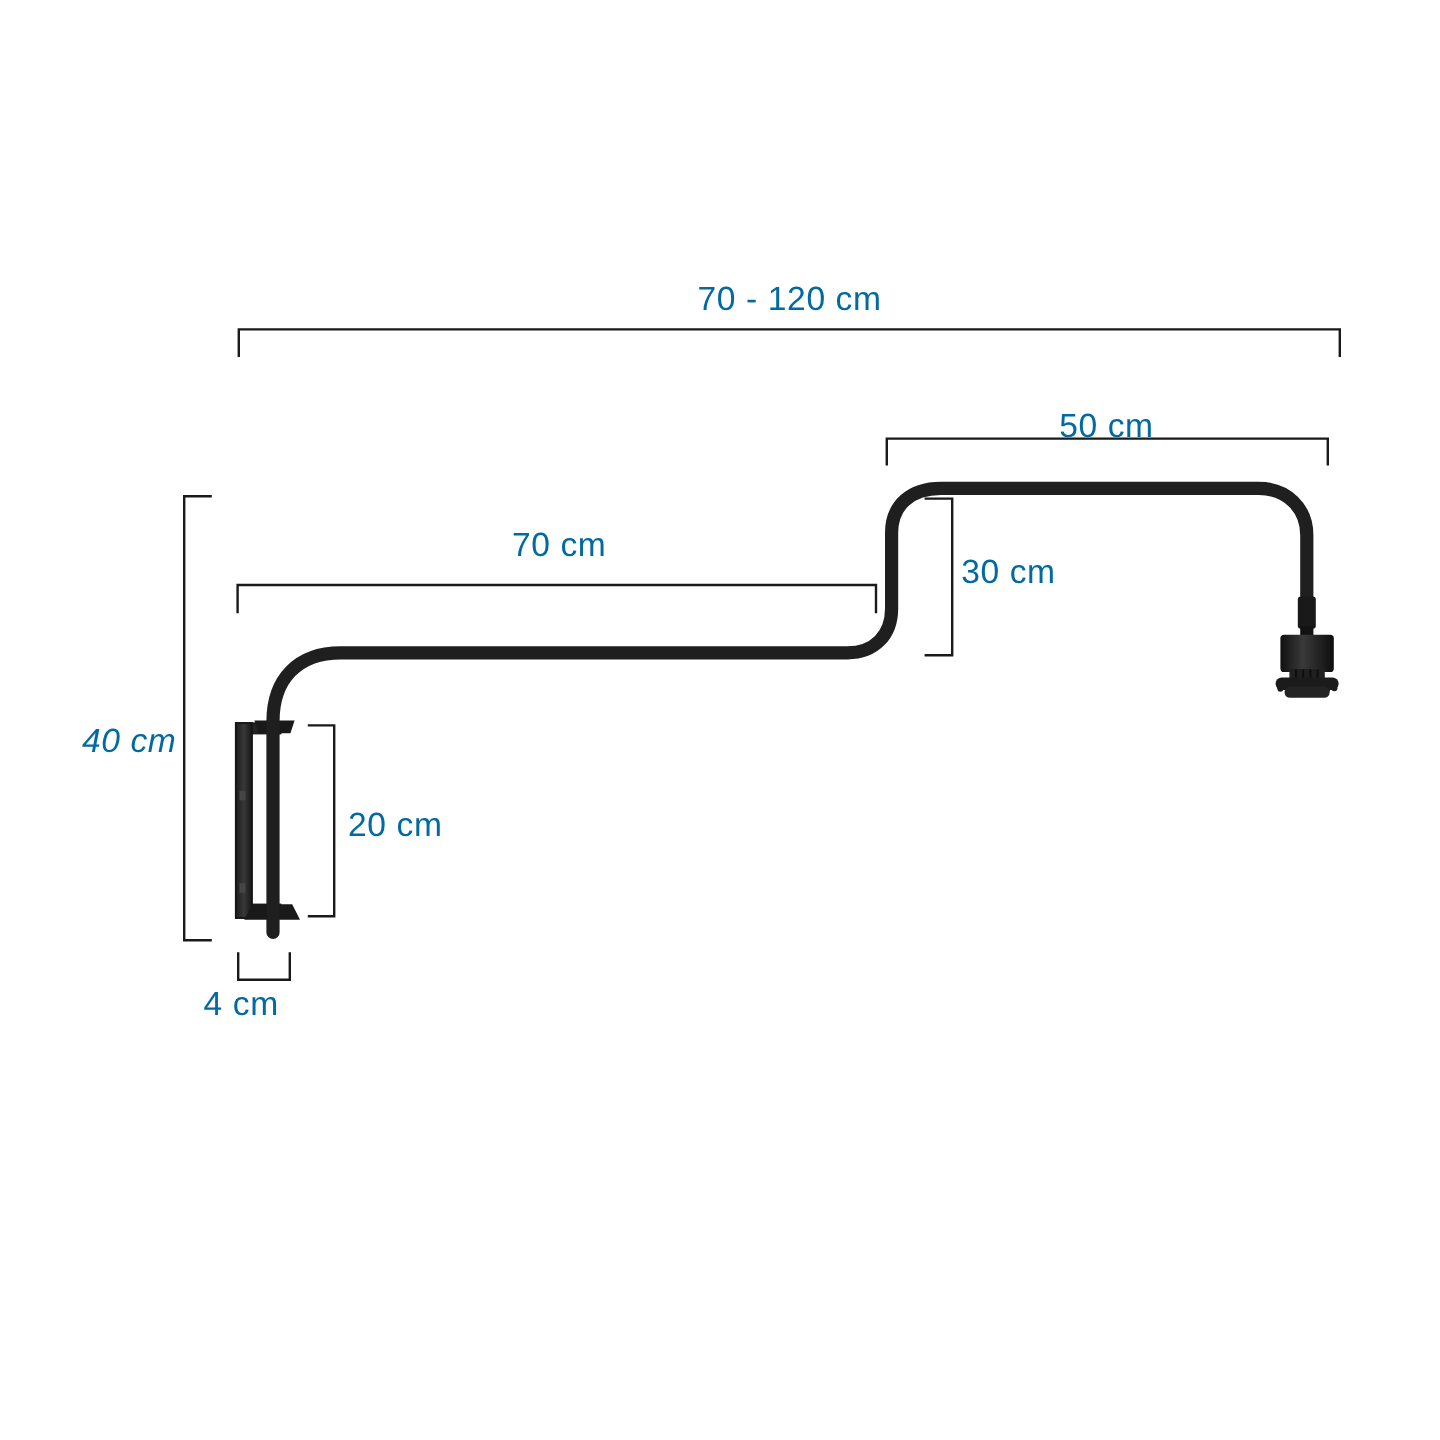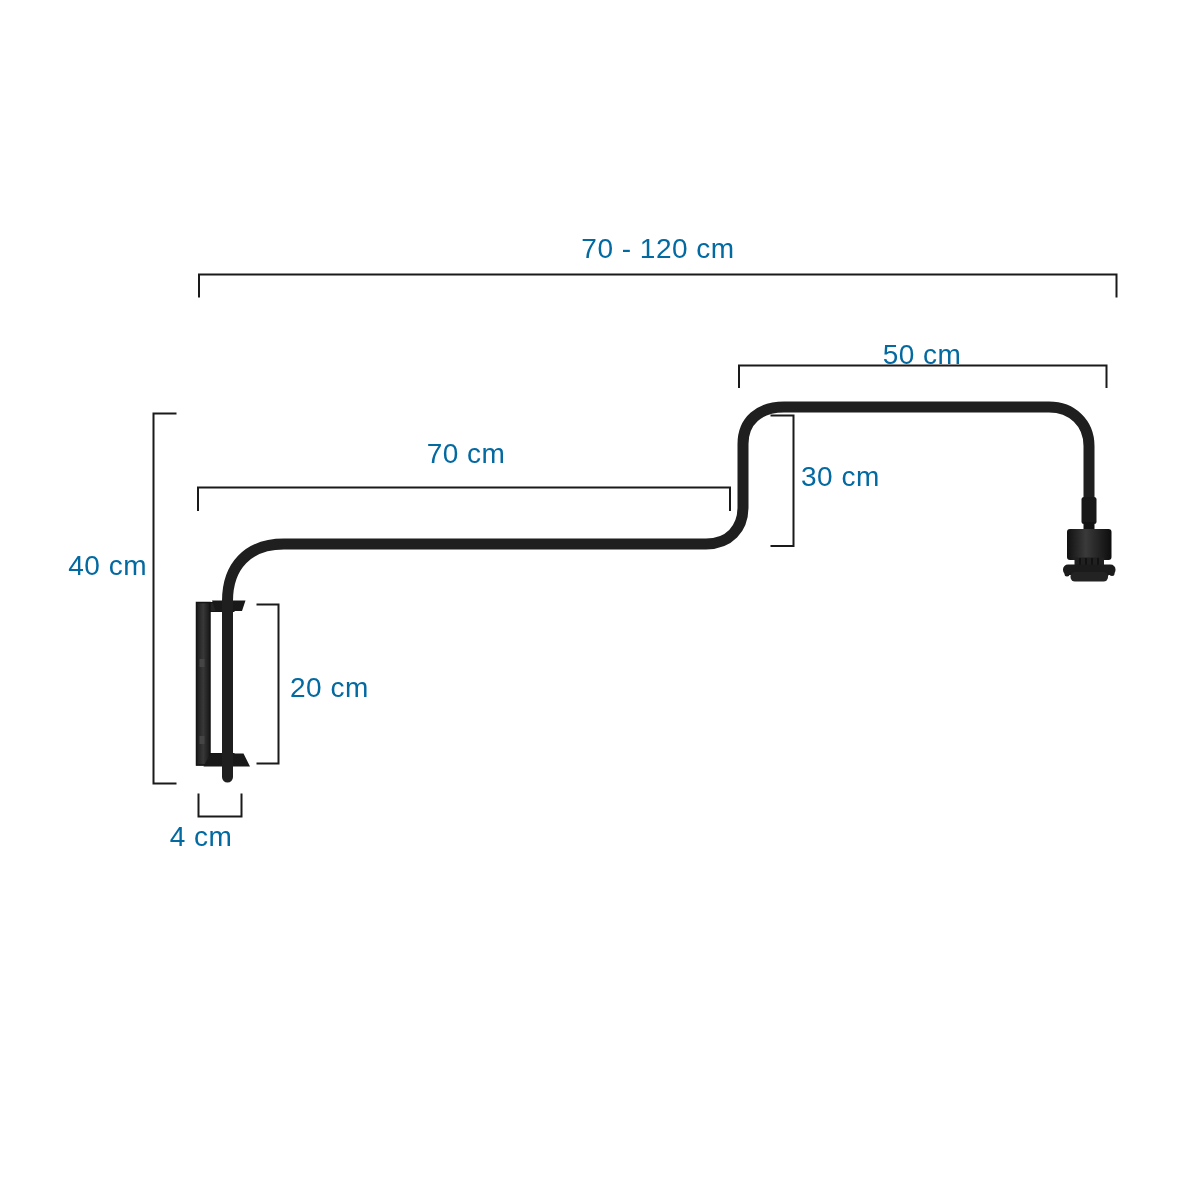--- a/index.html
+++ b/index.html
@@ -106,19 +106,19 @@
   </svg>
 
   <div class="dim-label center-anchor" style="left:658px; top:235px;">70 - 120 cm</div>
 
   <div class="dim-label center-anchor" style="left:922px; top:341px;">50 cm</div>
 
   <div class="dim-label center-anchor" style="left:466px; top:440px;">70 cm</div>
 
   <div class="dim-label" style="left:801px; top:463px;">30 cm</div>
 
-  <div class="dim-label right-anchor" style="left:147px; top:552px;">40 cm</div>
+  <div class="dim-label right-anchor" style="left:147px; top:604px;font-style:italic;">40 cm</div>
 
   <div class="dim-label" style="left:290px; top:674px;">20 cm</div>
 
   <div class="dim-label center-anchor" style="left:201px; top:823px;text-align:right;">4 cm</div>
 
 </div>
 
 </body></html>

